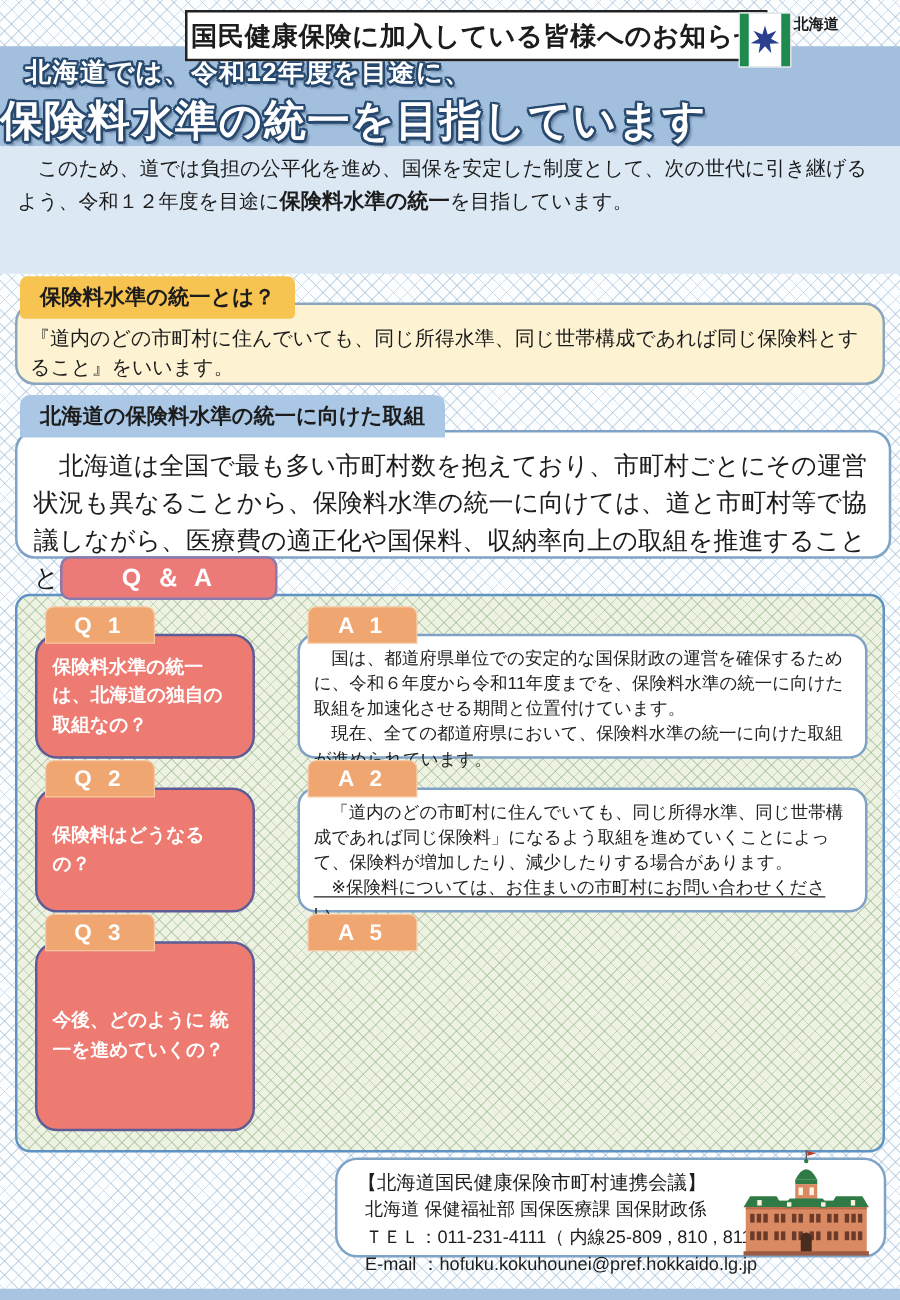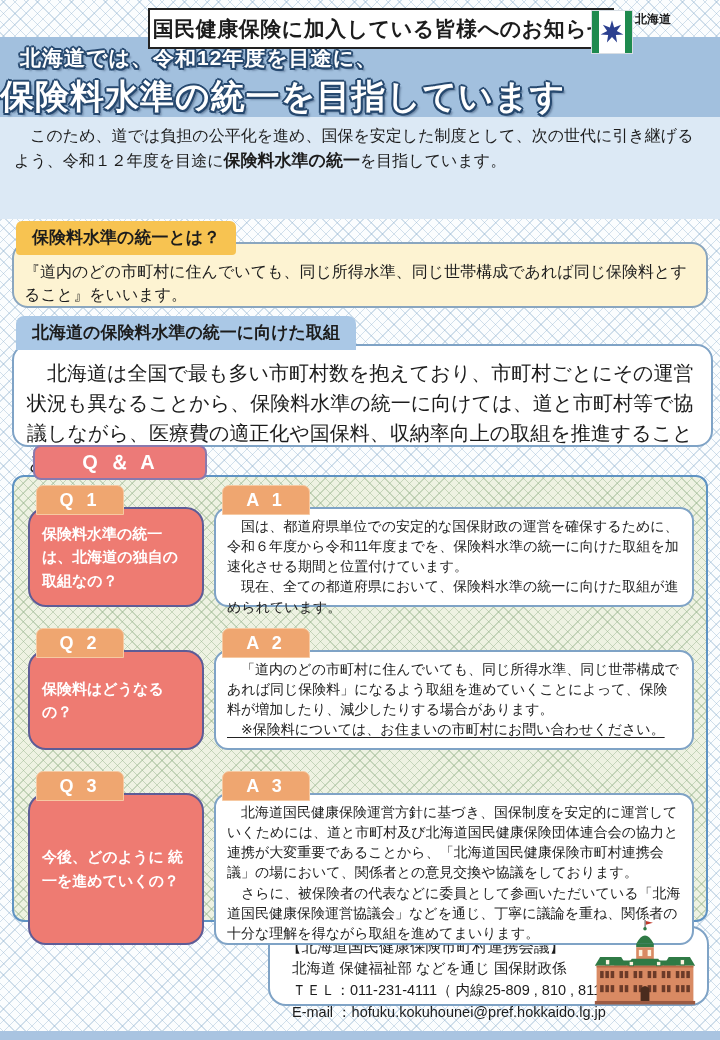--- a/index.html
+++ b/index.html
@@ -74,35 +74,35 @@
   .def-box .t { font-size:16px; font-weight:normal; line-height:1.45; }
 
   .init-section { padding:4px 7px 0 12px; height:127px; }
   .init-tab { margin-left:4px; background:#aac8e6; border-radius:8px 8px 0 0; }
   .init-box { margin-top:-6px; height:103px; padding:12px 13px 0 13px; }
   .init-box .t { font-size:20px; line-height:1.5; }
 
   
   .qa-section { padding:6px 12px 0 12px; height:483px; }
   .qa-label {
-    position:relative; z-index:2; margin-left:21px; width:174px; height:35px;
+    position:relative; z-index:2; margin-left:36px; width:174px; height:35px;
     background:#ec7a78; border:2px solid #8a79ad; border-radius:8px;
     display:flex; align-items:center; justify-content:center;
     color:#fff; font-size:20px; font-weight:bold; letter-spacing:3px;
   }
   .qa-container {
     position:relative; z-index:1; margin-top:-5px; height:447px;
     border:2px solid #5f93c3; border-radius:12px;
     background-color:#eef2e2;
     background-image:
       repeating-linear-gradient(45deg,  rgba(148,178,138,.45) 0 1px, transparent 1px 7px),
       repeating-linear-gradient(-45deg, rgba(148,178,138,.45) 0 1px, transparent 1px 7px);
     padding:8px 12px 0 14px;
   }
-  .qa-row { display:flex; gap:10px; margin-bottom:21px; }
+  .qa-row { display:flex; gap:34px; margin-bottom:1px; }
   .q-col { width:176px; flex:0 0 176px; }
   .a-col { flex:1; }
   .mini-badge {
     position:relative; z-index:2; width:88px; height:30px; margin-left:8px;
     background:#efa670; border:1px solid #f6c9a2; border-radius:7px 7px 0 0;
     display:flex; align-items:center; justify-content:center;
     color:#fff; font-size:18px; font-weight:bold; letter-spacing:4px;
   }
   .q-box {
     position:relative; z-index:1; margin-top:-8px;
@@ -211,35 +211,31 @@
       </div>
 
       <div class="qa-row">
         <div class="q-col">
           <div class="mini-badge">Q 3</div>
           <div class="q-box h-r3">
             <span>今後、どのように 統一を進めていくの？</span>
           </div>
         </div>
         <div class="a-col">
-          <div class="mini-badge">A 3</div>
-          <div class="a-box h-r3">
-            <p>　北海道国民健康保険運営方針に基づき、国保制度を安定的に運営していくためには、道と市町村及び北海道国民健康保険団体連合会の協力と連携が大変重要であることから、「北海道国民健康保険市町村連携会議」の場において、関係者との意見交換や協議をしております。</p>
-            <p>　さらに、被保険者の代表などに委員として参画いただいている「北海道国民健康保険運営協議会」などを通じ、丁寧に議論を重ね、関係者の十分な理解を得ながら取組を進めてまいります。</p>
-          </div>
+          <div class="mini-badge">A 5</div>
         </div>
       </div>
 
     </div>
   </div>
 
   <div class="footer-row">
     <div class="contact-box">
       <p class="l1">【北海道国民健康保険市町村連携会議】</p>
-      <p class="ln">北海道 保健福祉部 などを通じ 国保財政係</p>
+      <p class="ln">北海道 保健福祉部 国保医療課 国保財政係</p>
       <p class="ln">ＴＥＬ：011-231-4111（ 内線25-809 , 810 , 811 ）</p>
       <p class="ln">E-mail ：hofuku.kokuhounei@pref.hokkaido.lg.jp</p>
     </div>
     <svg class="building" viewBox="0 0 130 100">
 
       <rect x="64.5" y="0" width="1.2" height="10" fill="#555"></rect>
       <polygon points="66,1 74,3 66,5.5" fill="#c0392b"></polygon>
 
       <path d="M55,27 Q65,8 75,27 Z" fill="#2f7a45"></path>
       <circle cx="65" cy="10" r="2" fill="#2f7a45"></circle>

